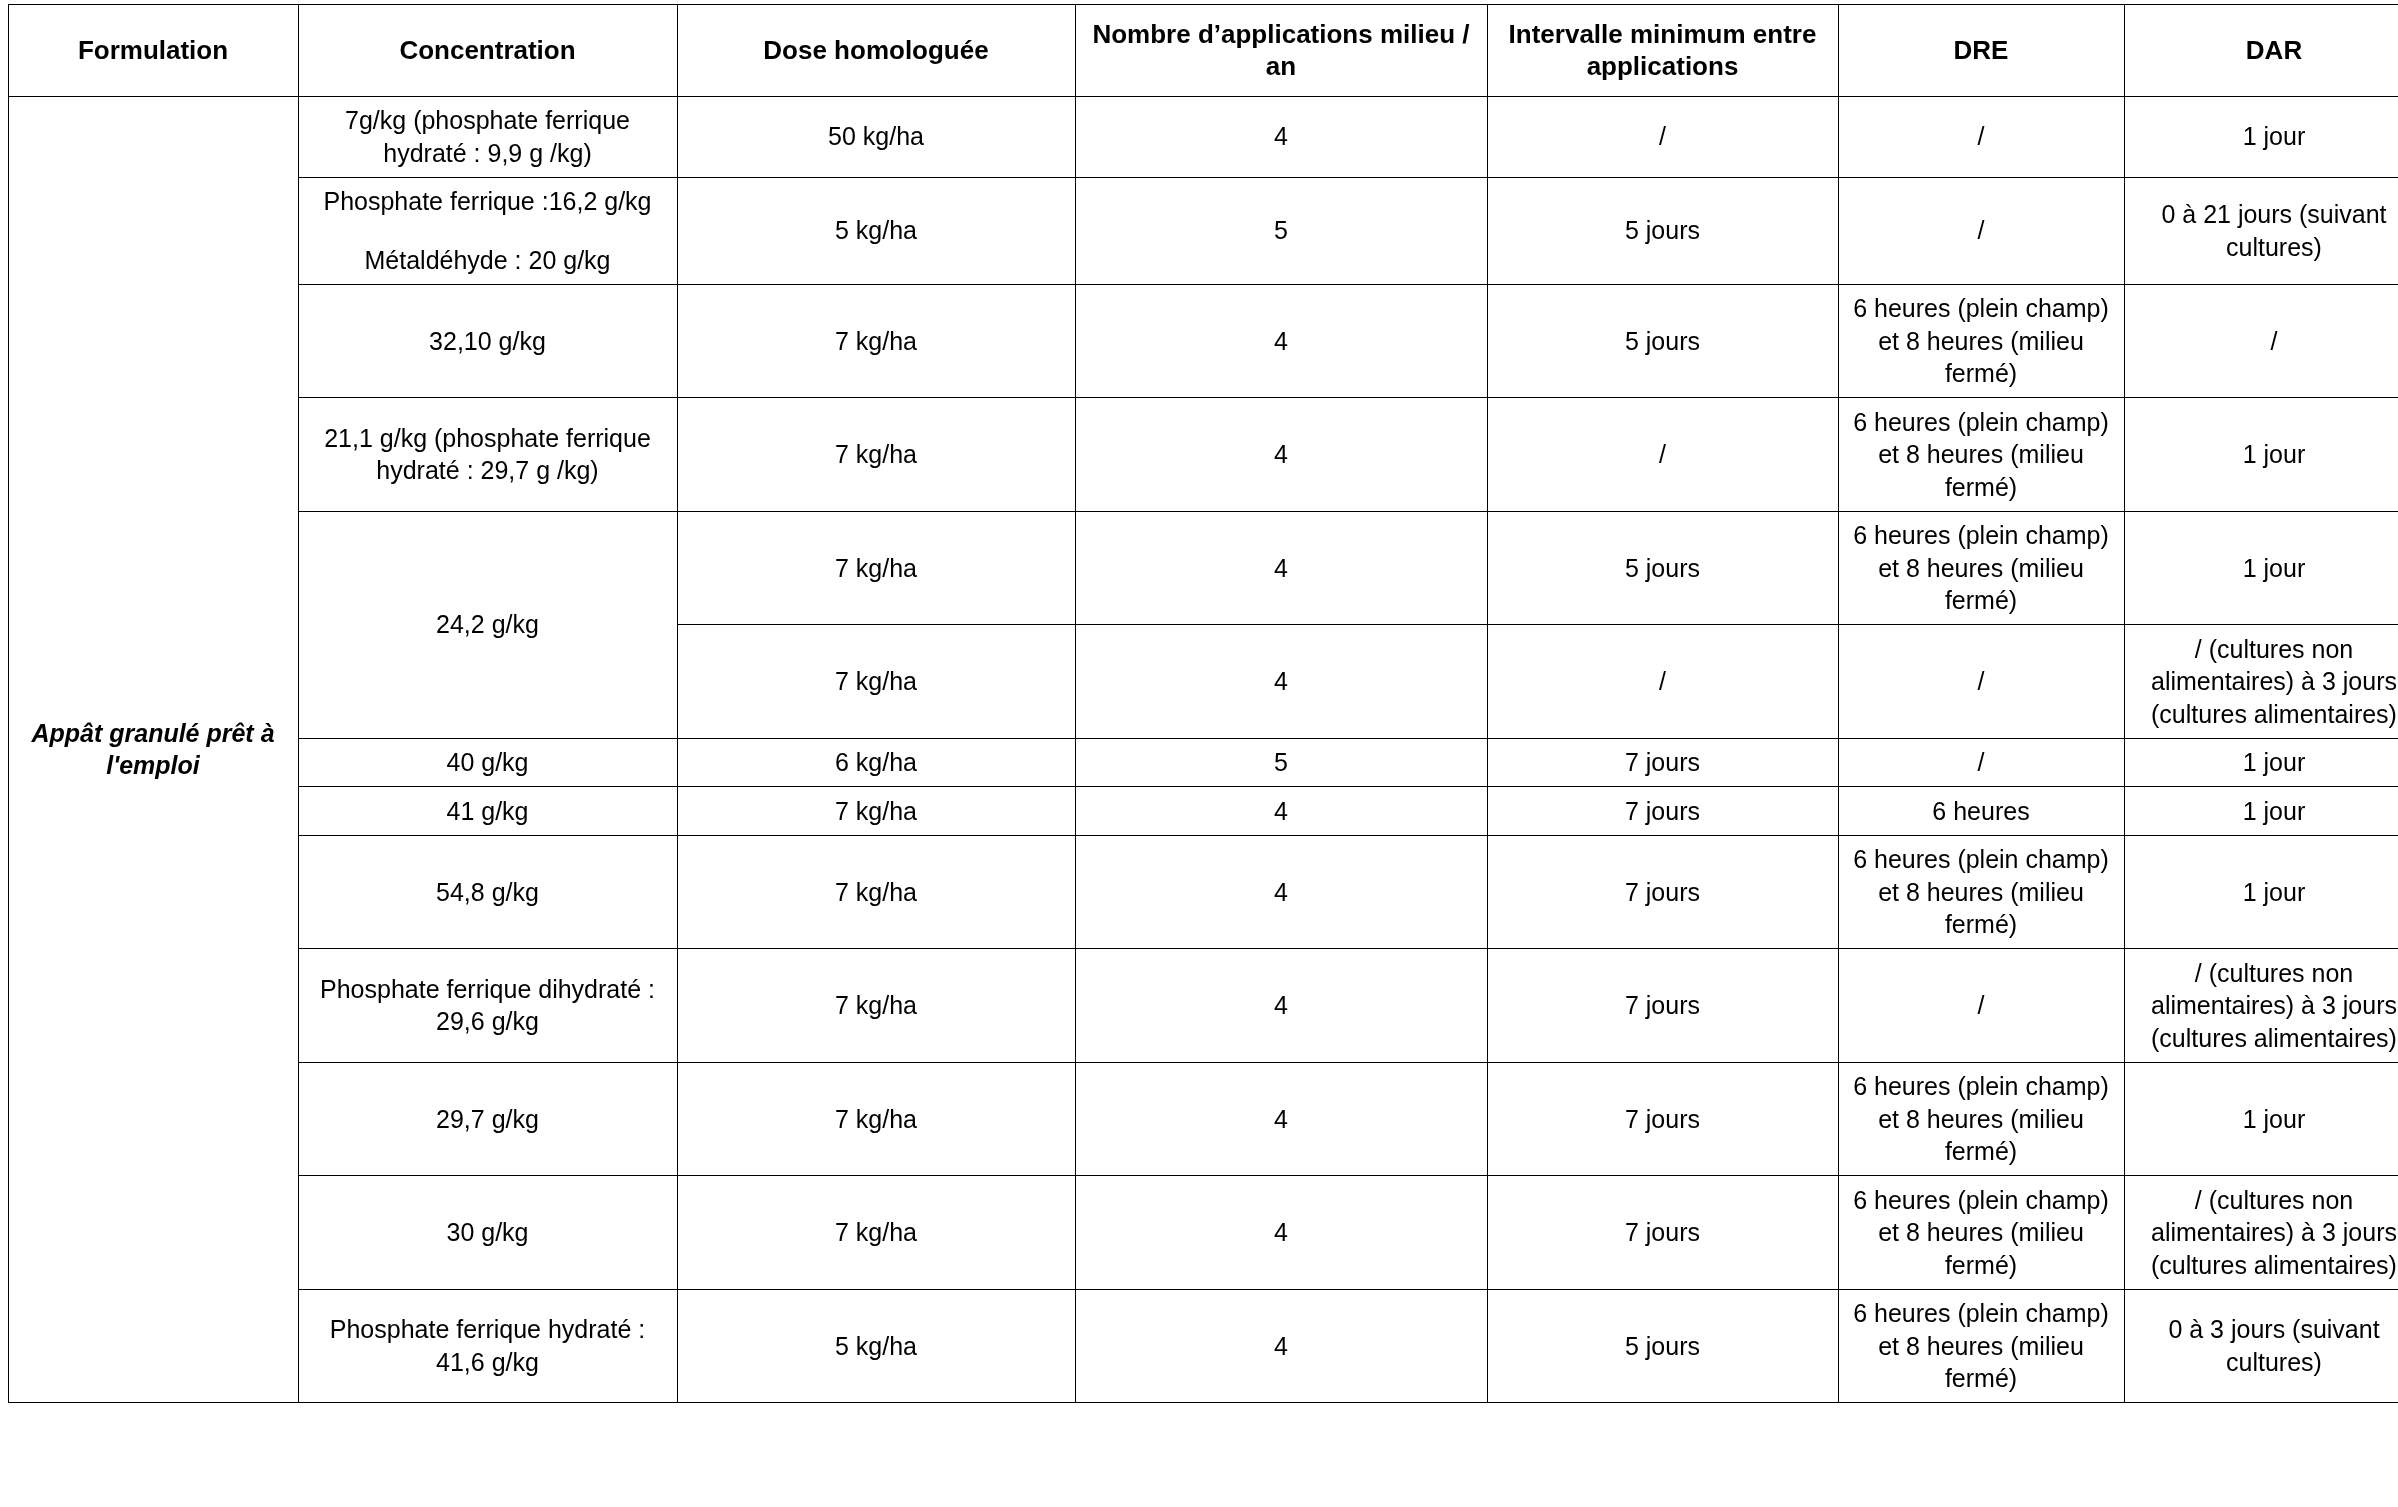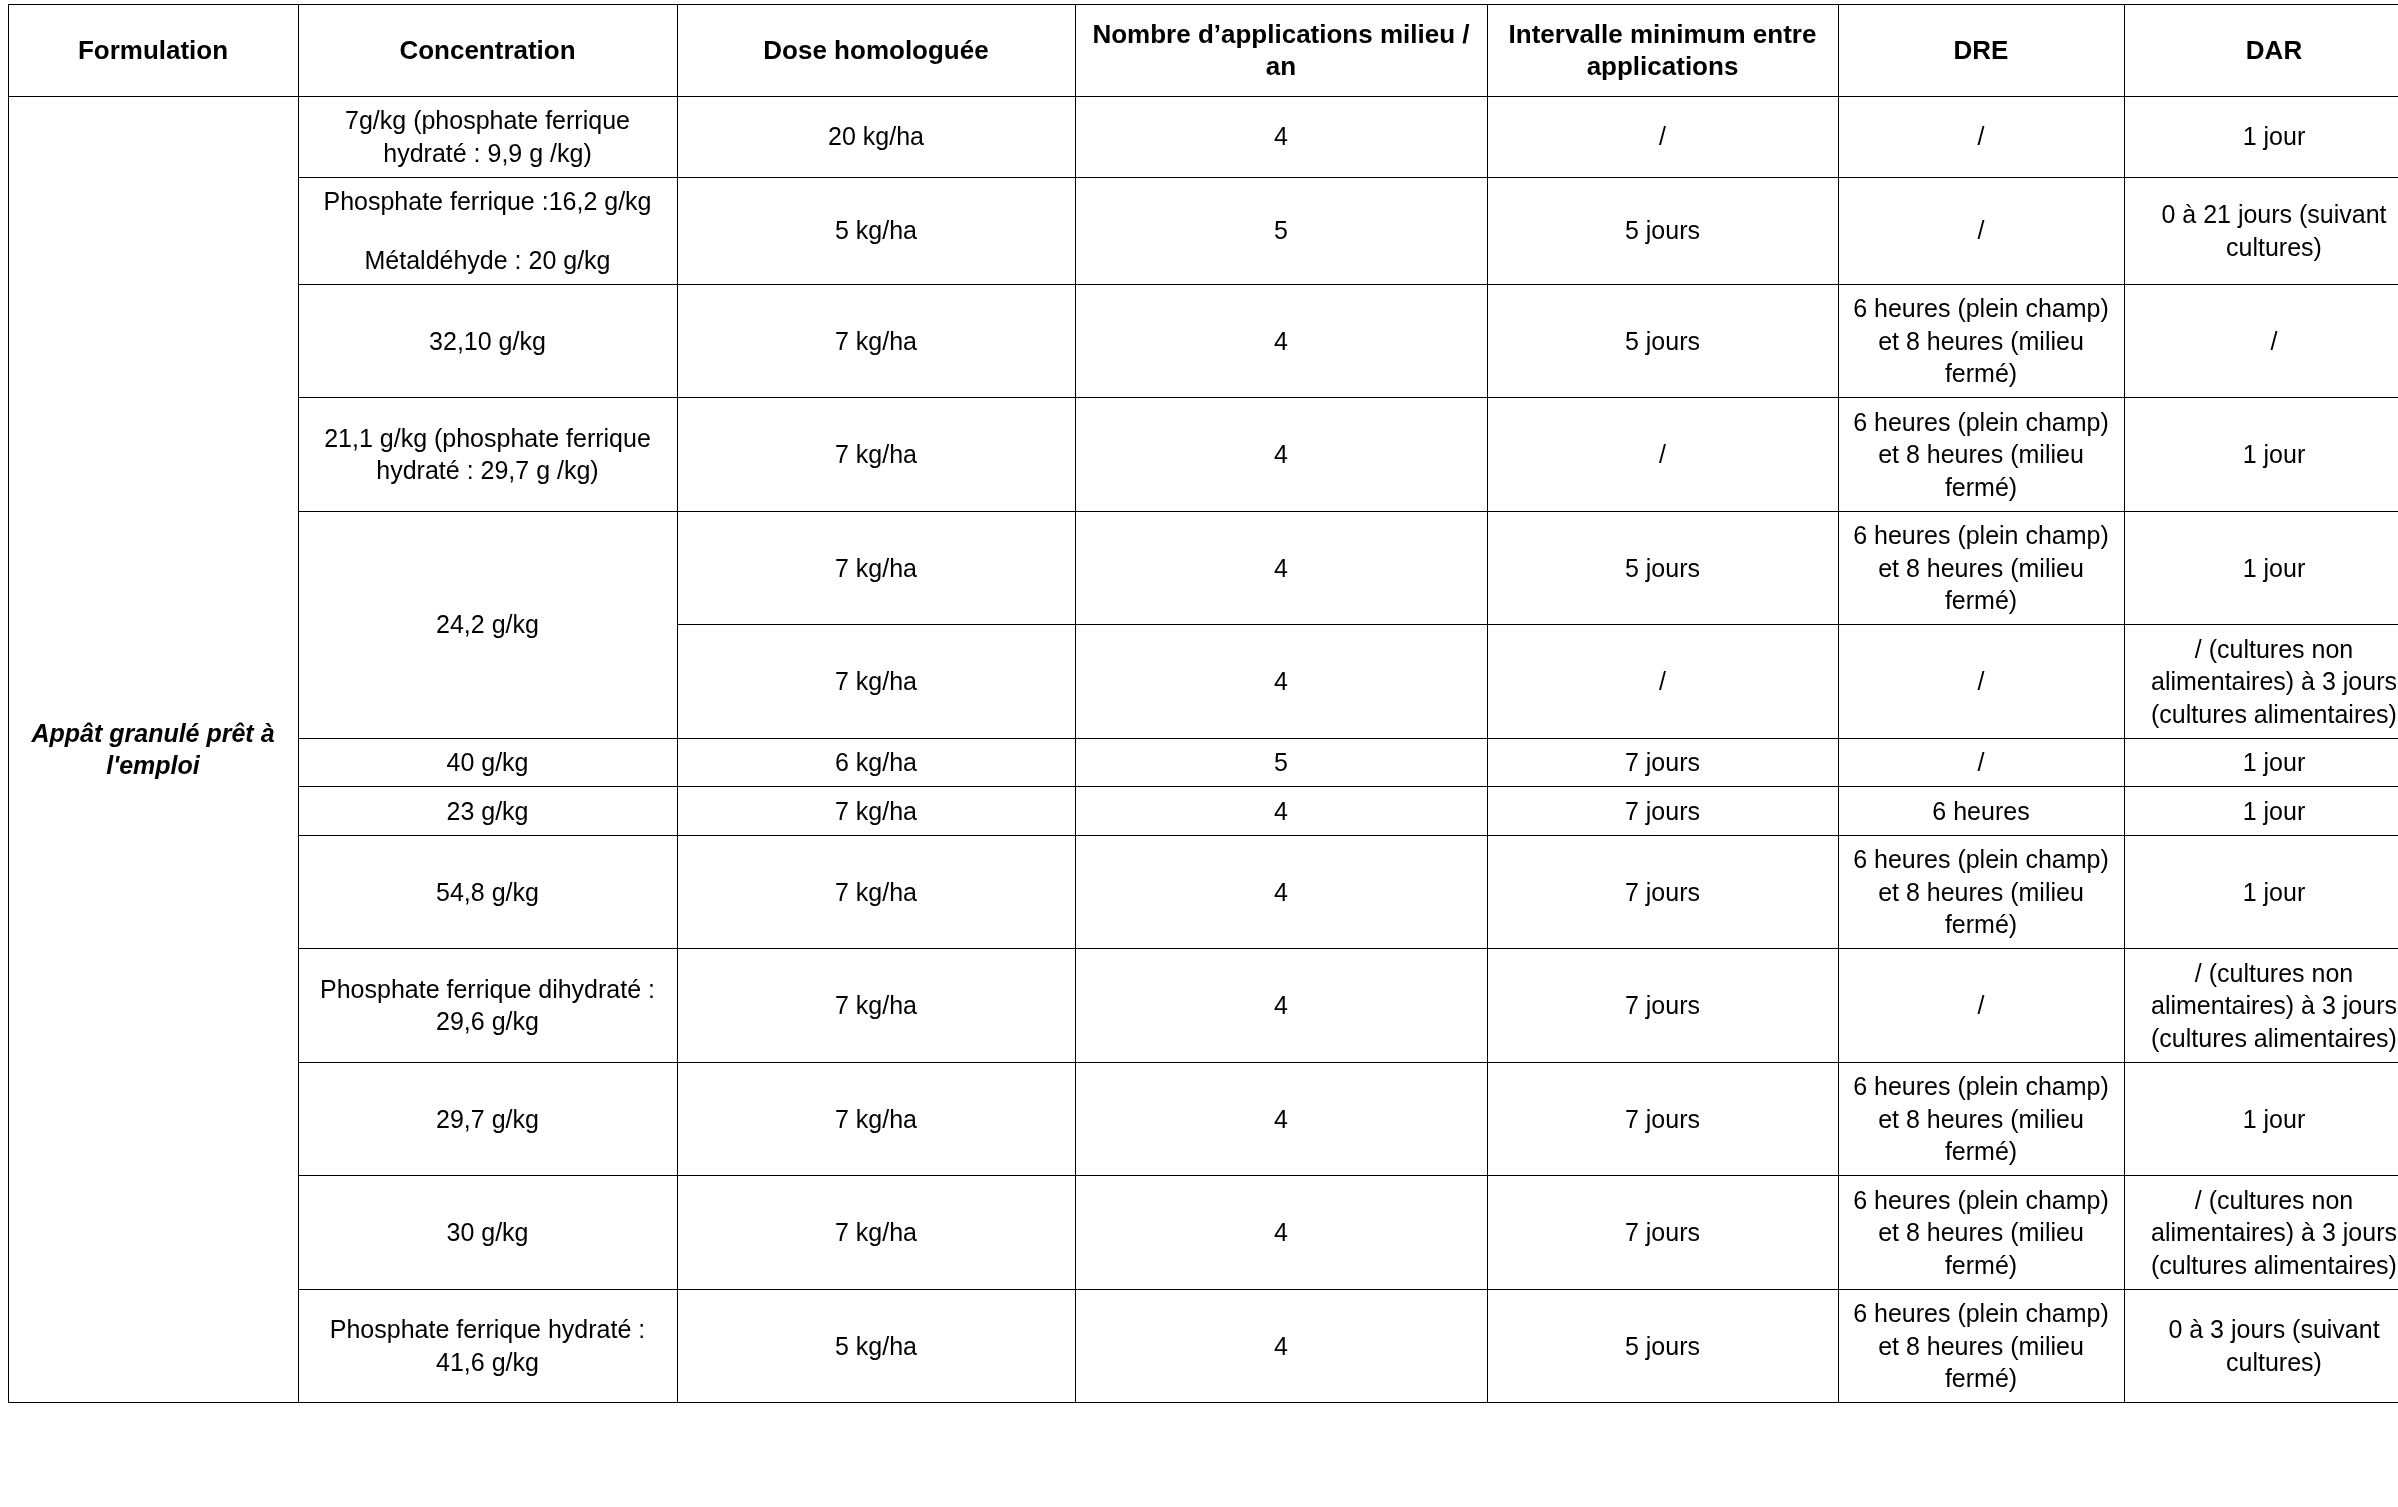--- a/index.html
+++ b/index.html
@@ -91,21 +91,21 @@
         <th>Intervalle minimum entre applications</th>
         <th>DRE</th>
         <th>DAR</th>
       </tr>
     </thead>
     <tbody>
 
       <tr>
         <td class="formulation-cell" rowspan="13">Appât granulé prêt à l'emploi</td>
         <td>7g/kg (phosphate ferrique hydraté : 9,9 g /kg)</td>
-        <td>20 kg/ha</td>
+        <td>50 kg/ha</td>
         <td>4</td>
         <td>/</td>
         <td>/</td>
         <td>1 jour</td>
       </tr>
 
       <tr>
         <td class="multi-line">
           <span>Phosphate ferrique :16,2 g/kg</span>
           <span class="gap-line"></span>
@@ -156,21 +156,21 @@
       <tr>
         <td class="tight">40 g/kg</td>
         <td class="tight">6 kg/ha</td>
         <td class="tight">5</td>
         <td class="tight">7 jours</td>
         <td class="tight">/</td>
         <td class="tight">1 jour</td>
       </tr>
 
       <tr>
-        <td class="tight">23 g/kg</td>
+        <td class="tight">41 g/kg</td>
         <td class="tight">7 kg/ha</td>
         <td class="tight">4</td>
         <td class="tight">7 jours</td>
         <td class="tight">6 heures</td>
         <td class="tight">1 jour</td>
       </tr>
 
       <tr>
         <td>54,8 g/kg</td>
         <td>7 kg/ha</td>

